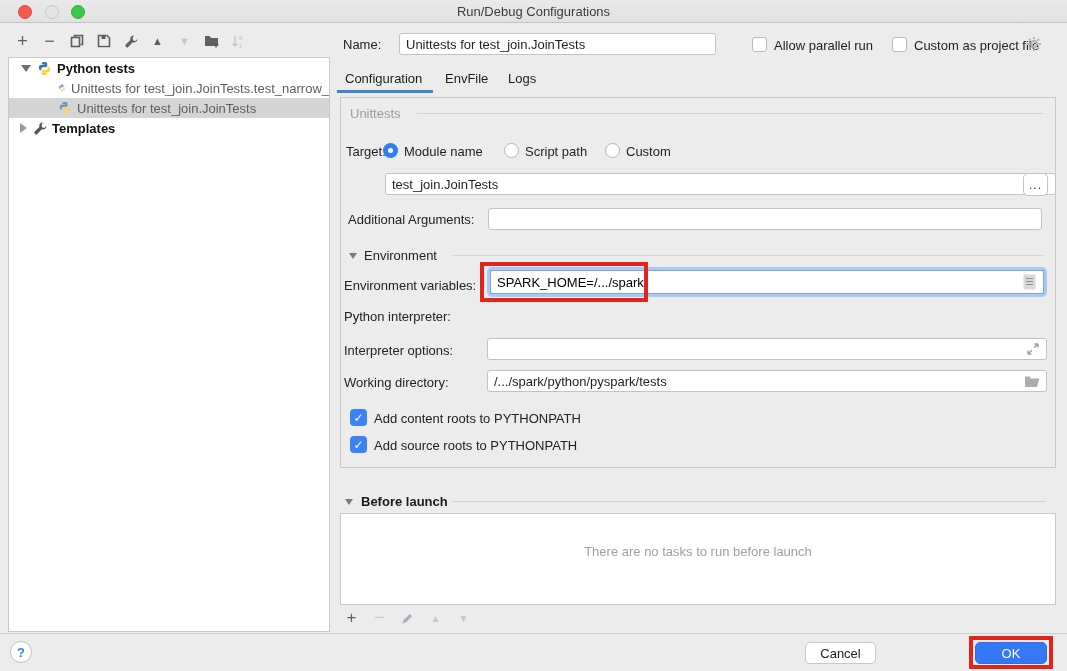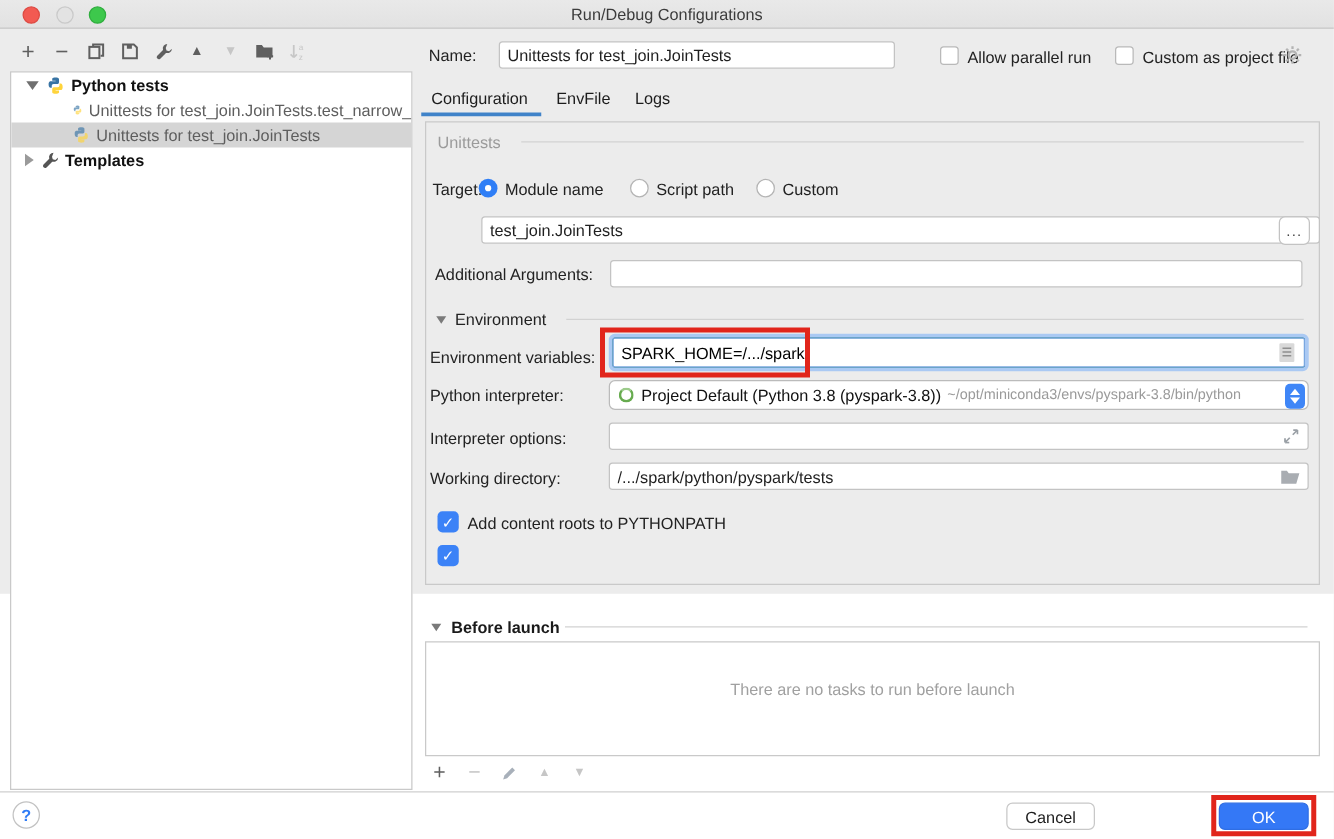--- a/index.html
+++ b/index.html
@@ -1,18 +1,18 @@
 <!DOCTYPE html>
 <html><head>
 <meta charset="utf-8">
 <style>
   * { margin:0; padding:0; box-sizing:border-box; }
   html,body { width:1067px; height:671px; overflow:hidden; }
   body { font-family:"Liberation Sans","DejaVu Sans",sans-serif; font-size:13px; color:#1f1f1f; }
-  .window { position:absolute; inset:0; width:1067px; height:475px; background:#ececec; }
+  .window { position:absolute; inset:0; width:1067px; height:671px; background:#ececec; }
 
   
   .titlebar { position:absolute; left:0; top:0; width:1067px; height:23px;
               background:linear-gradient(#e9e9e9,#e2e2e2); border-bottom:1px solid #c3c3c3; }
   .tl { position:absolute; top:5px; width:14px; height:14px; border-radius:50%; }
   .tl.red   { left:18px; background:#f25a52; border:1px solid #dd4a43; }
   .tl.gray  { left:45px; background:#e3e3e3; border:1px solid #c9c9c9; }
   .tl.green { left:71px; background:#3dc84c; border:1px solid #2fae3e; }
   .title { position:absolute; left:0; right:0; top:4px; text-align:center; color:#3c3c3c; font-weight:500; }
 
@@ -212,29 +212,20 @@
       <input value="SPARK_HOME=/.../spark" style="">
       <span class="abs" style="right:8px; top:4px;">
         <svg width="13" height="16" viewBox="0 0 13 16">
             <rect x="0.5" y="0.5" width="12" height="15" rx="1" fill="#d9d9d9"></rect>
             <path d="M3 4.5h7M3 7.5h7M3 10.5h7" stroke="#8f8f8f" stroke-width="1.2"></path>
           </svg>
       </span>
     </div>
 
     <span class="lbl" style="left:3px; top:211px;">Python interpreter:</span>
-    <div class="combo" style="left:146px; top:206px; width:560px;">
-      <span class="conda-ring"></span>
-      <span class="main">Project Default (Python 3.8 (pyspark-3.8))</span>
-      <span class="path">~/opt/miniconda3/envs/pyspark-3.8/bin/python</span>
-      <span class="stepper">
-          <i class="up"></i>
-          <i class="dn"></i>
-        </span>
-    </div>
 
     <span class="lbl" style="left:3px; top:245px;">Interpreter options:</span>
     <input class="field" style="left: 146px; top: 240px; width: 560px; padding-right: 24px;">
     <span class="f-ic" style="right:16px; top:245px;">
       <svg width="12" height="12" viewBox="0 0 12 12">
           <g stroke="#9aa0a6" stroke-width="1.4" fill="none">
             <path d="M7.2 4.8 11 1M11 1H7.6M11 1v3.4"></path>
             <path d="M4.8 7.2 1 11M1 11h3.4M1 11V7.6"></path>
           </g>
         </svg>
@@ -244,20 +235,21 @@
     <input class="field" style="left: 146px; top: 272px; width: 560px; padding-right: 26px;" value="/.../spark/python/pyspark/tests">
     <span class="f-ic" style="right:14px; top:277px;">
       <svg width="17" height="13" viewBox="0 0 17 13">
           <path d="M1 1.5h4.5L7 3.5h8.5L13 12H1z" fill="#a9adb2"></path>
         </svg>
     </span>
 
     <span class="cb-box cb-on" style="left:9px; top:311px; position:absolute;">✓</span>
     <span class="lbl" style="left:33px; top:313px;">Add content roots to PYTHONPATH</span>
     <span class="cb-box cb-on" style="left:9px; top:338px; position:absolute;">✓</span>
+    <span class="lbl" style="left:33px; top:340px;">Add source roots to PYTHONPATH</span>
   </div>
 
   <div class="redbox" style="left:480px; top:262px; width:168px; height:40px;"></div>
 
   <span class="sec-tri abs" style="left:345px; top:499px;"></span>
   <span class="lbl" style="left:361px; top:494px; font-weight:bold; color:#1a1a1a;">Before launch</span>
   <div class="hrule" style="left:452px; top:501px; width:594px;"></div>
   <div class="bl-box">
     <div class="bl-empty">There are no tasks to run before launch</div>
   </div>

